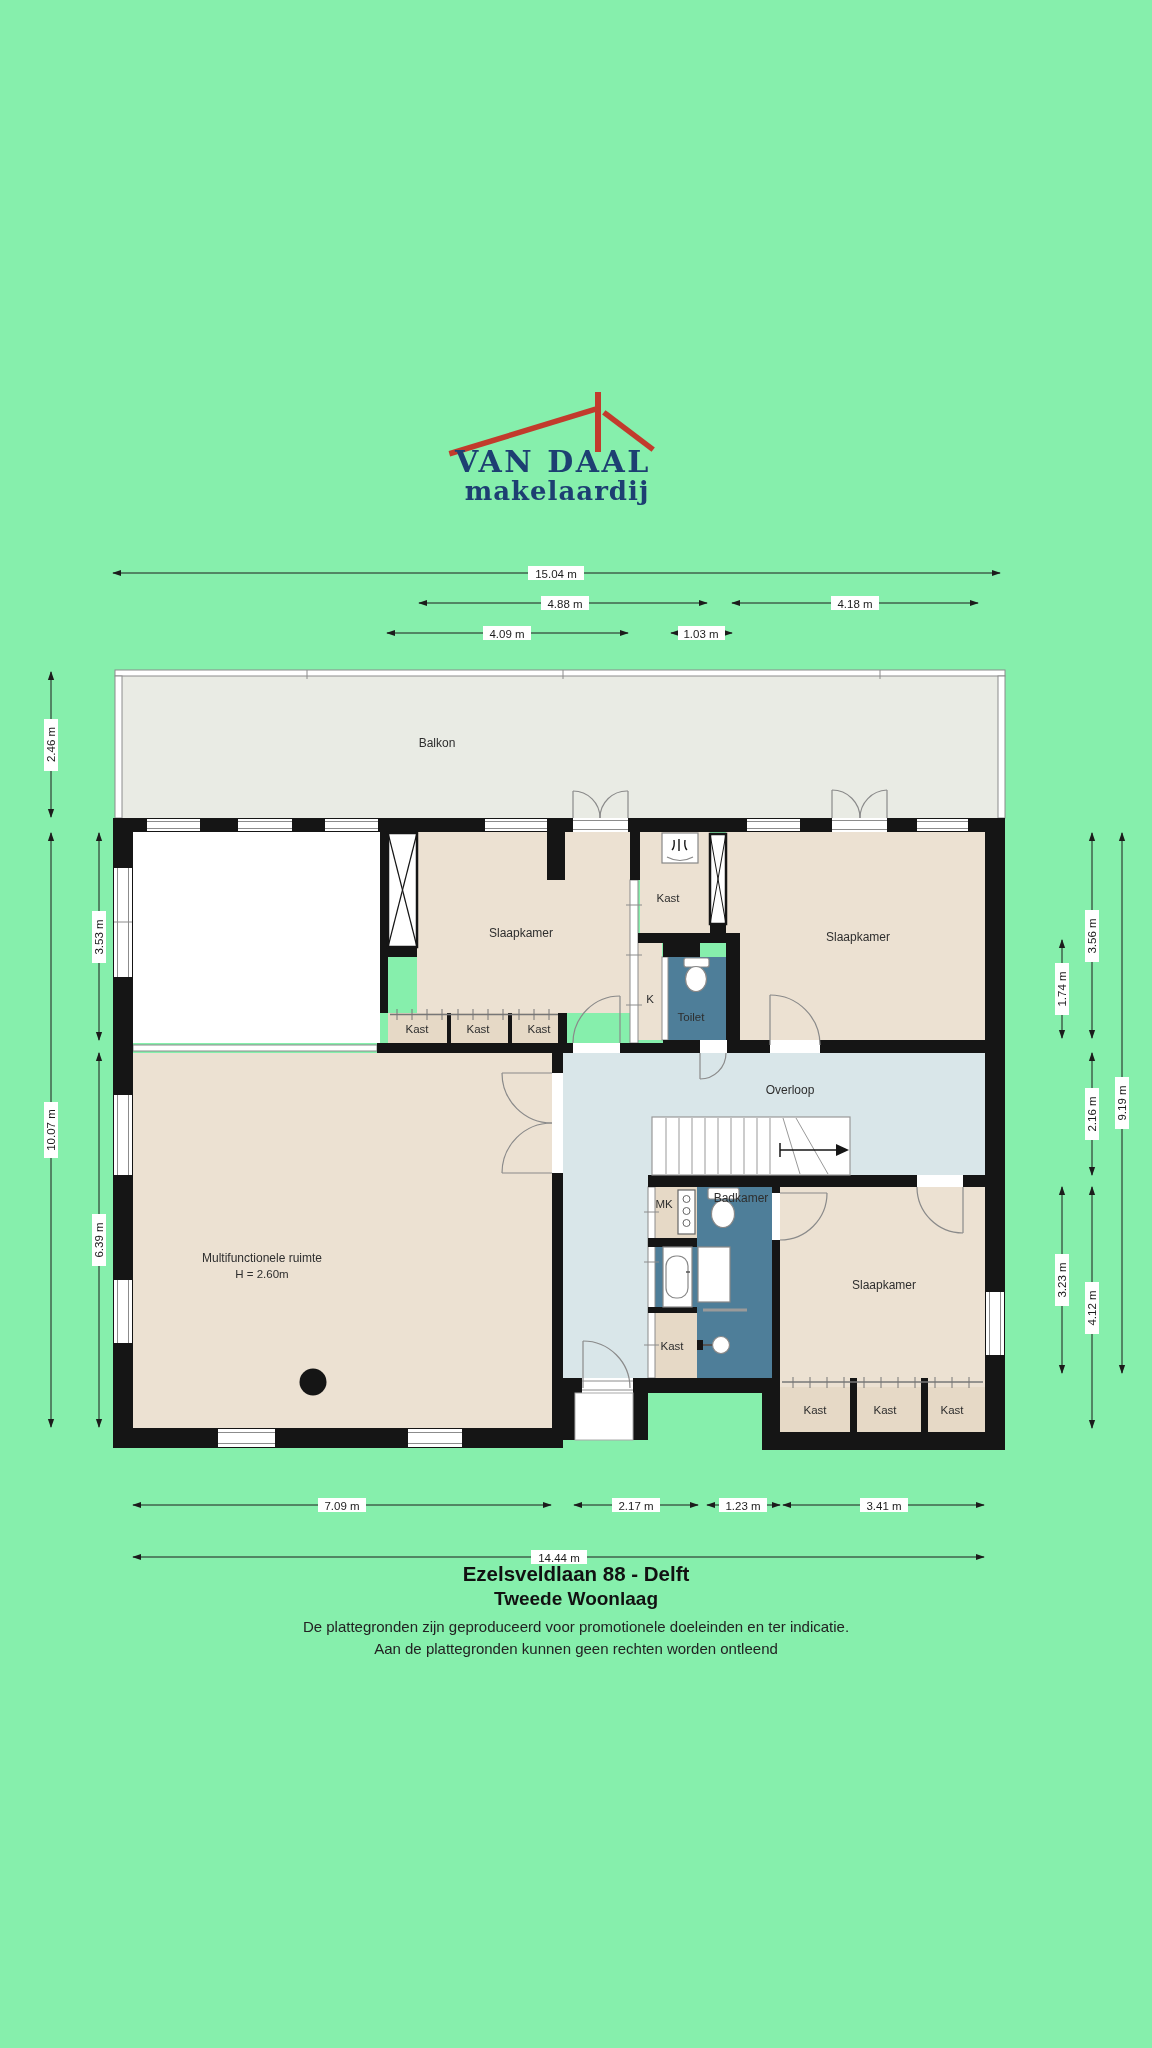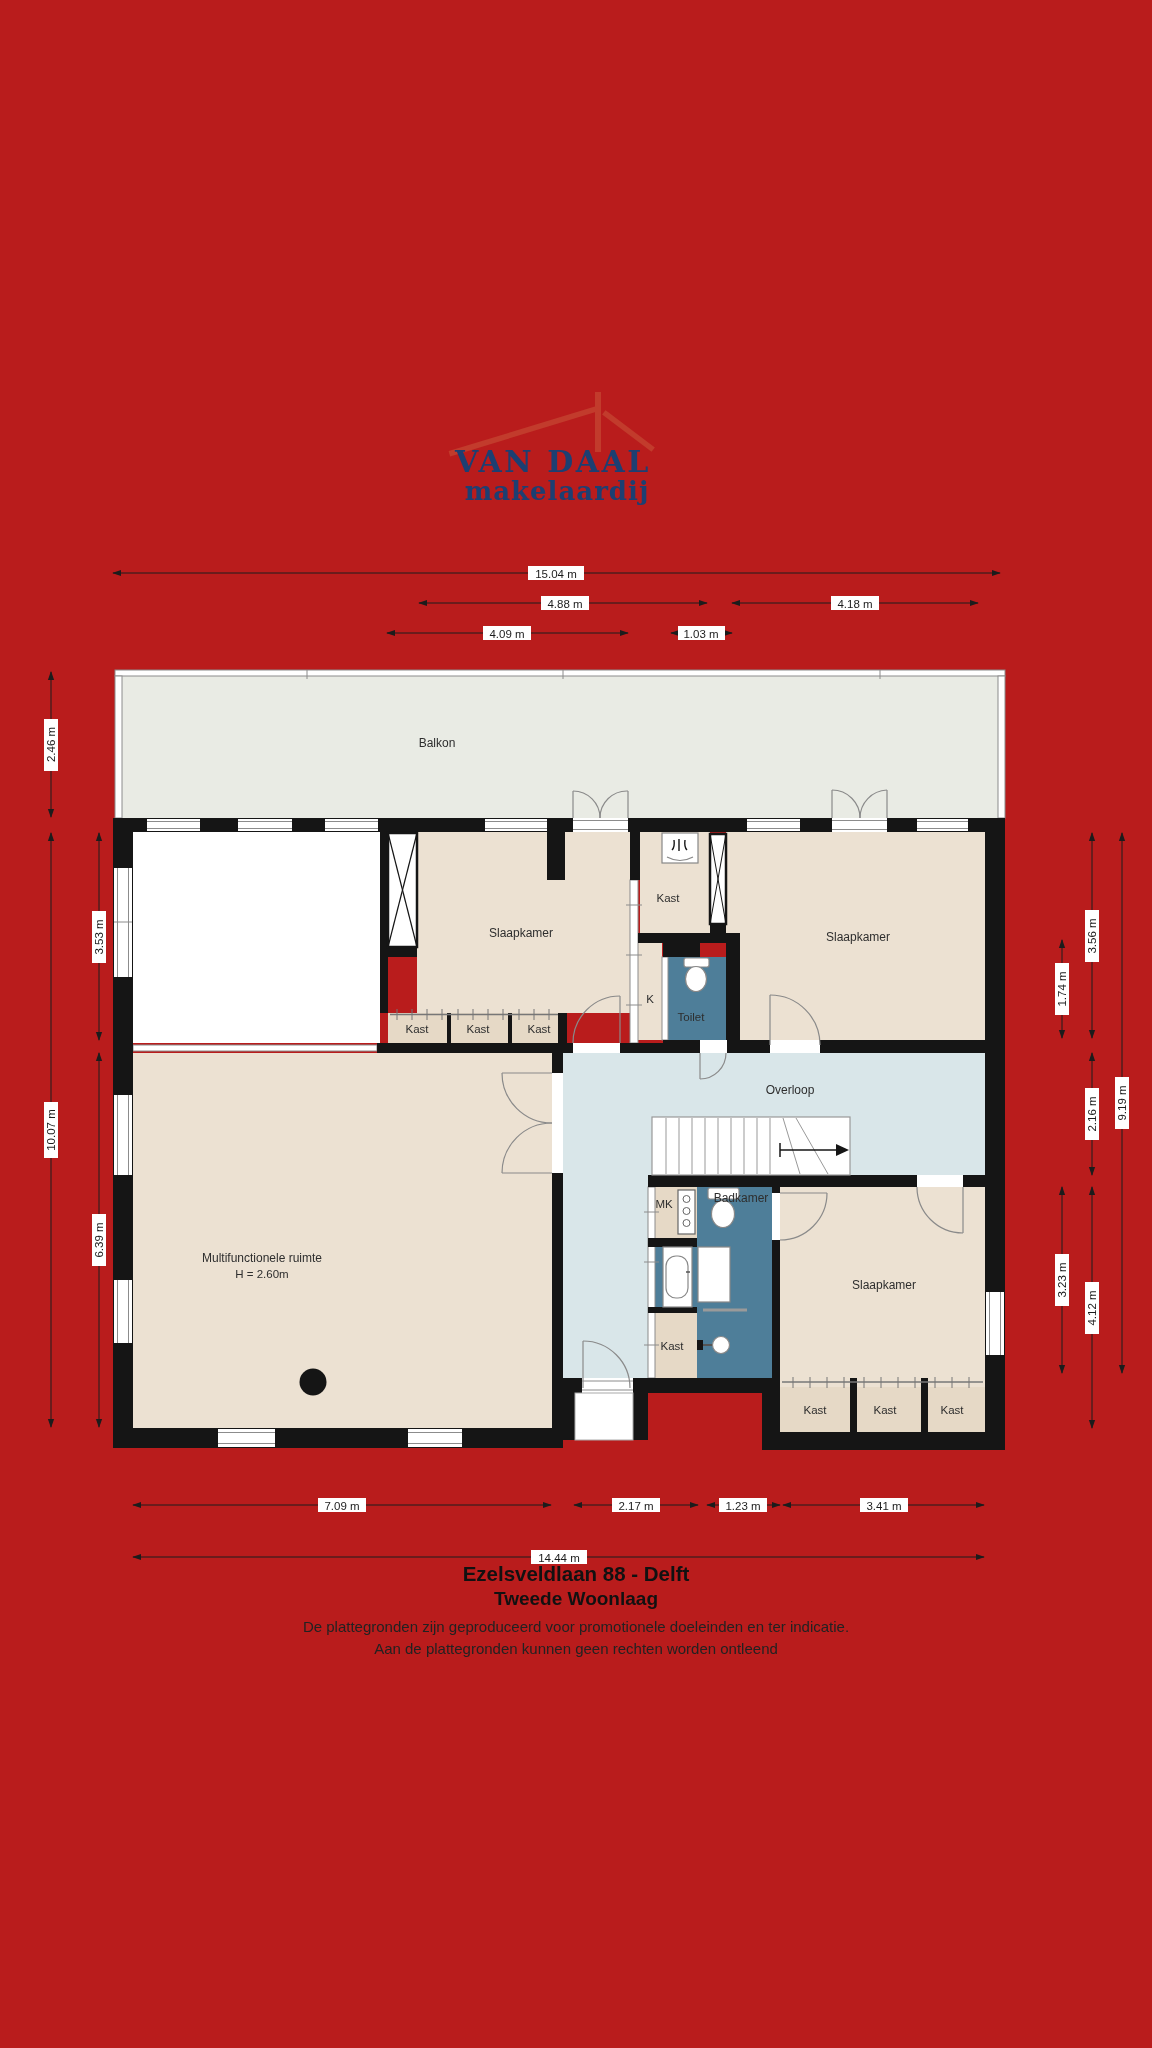--- a/index.html
+++ b/index.html
@@ -1,16 +1,16 @@
 <!DOCTYPE html>
 <html><head>
 <meta charset="utf-8">
 <style>
   html,body{margin:0;padding:0;background:#ffffff;}
-  .page{position:relative;width:1152px;height:2048px;background:#b91c1c;overflow:hidden;}
+  .page{position:relative;width:1152px;height:2048px;background:#86efac;overflow:hidden;}
   svg{display:block;}
   text{font-family:"Liberation Sans", sans-serif;}
   .rl{font-size:12px;fill:#2e2e2e;}
   .rlsm{font-size:11.5px;fill:#2e2e2e;}
   .dim{font-size:11.5px;fill:#1c1c1c;}
   .dimline{stroke:#1c1c1c;stroke-width:1;fill:none;}
   .wall{fill:#151515;}
   .thinwall{fill:#ffffff;stroke:#8c8c8c;stroke-width:1;}
   .winline{stroke:#8c8c8c;stroke-width:1;}
   .door{stroke:#8a8a8a;stroke-width:1.2;fill:none;}

